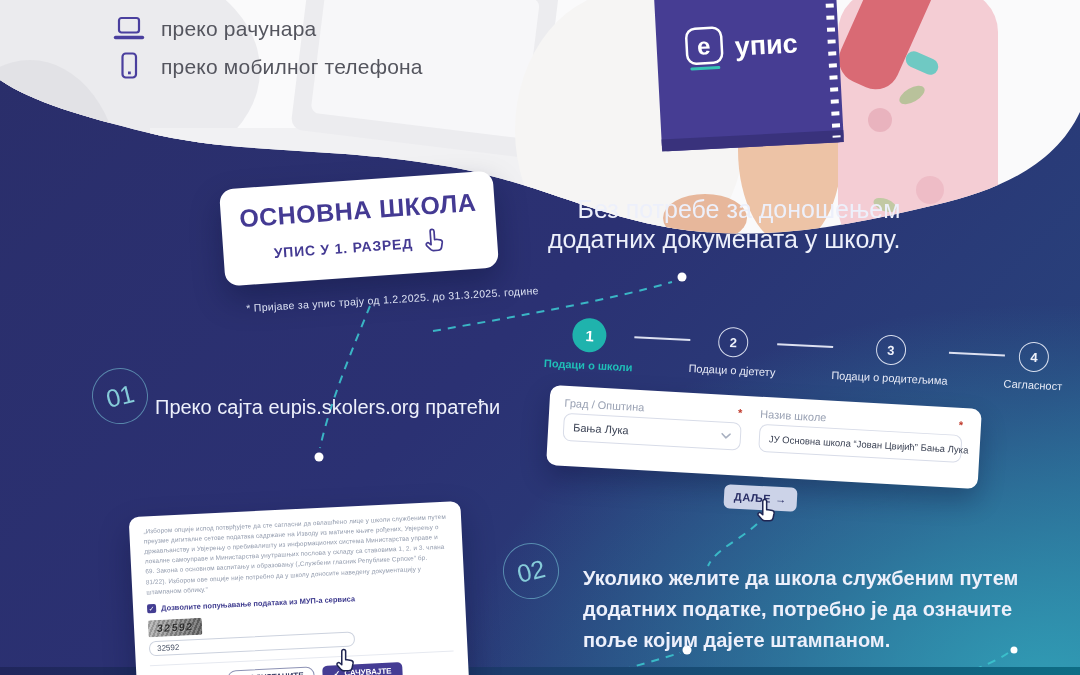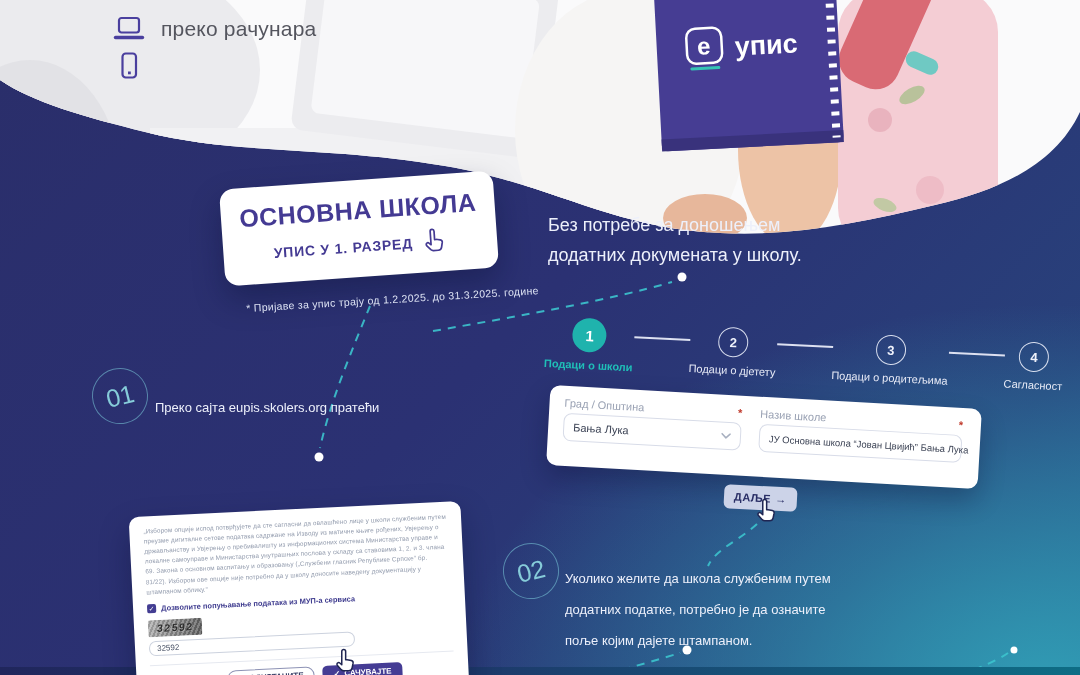--- a/index.html
+++ b/index.html
@@ -23,21 +23,21 @@
     display:flex;flex-direction:column;align-items:center;justify-content:center;
   }
   .school-card .title{font-size:25px;font-weight:800;color:#443a93;letter-spacing:.5px;}
   .school-card .sub{display:flex;align-items:center;gap:8px;margin-top:8px;}
   .school-card .sub span{font-size:14px;font-weight:800;color:#443a93;letter-spacing:.8px;}
   .school-note{
     position:absolute;left:246px;top:293px;z-index:4;transform:rotate(-3.5deg);
     font-size:10.5px;color:#dde2f3;letter-spacing:.3px;
   }
   
-  .no-docs{position:absolute;left:548px;top:210px;z-index:3;color:#edf0fb;font-size:18px;line-height:30px;}
+  .no-docs{position:absolute;left:548px;top:194px;z-index:3;color:#edf0fb;font-size:25px;line-height:30px;text-align:right;}
   
   .stepper{position:absolute;left:545px;top:316px;z-index:3;display:flex;align-items:flex-start;transform:rotate(2.8deg);transform-origin:left center;}
   .step{display:flex;flex-direction:column;align-items:center;}
   .step .circle{width:30px;height:30px;margin-top:2px;border-radius:50%;border:1.5px solid rgba(233,237,250,.9);
     display:flex;align-items:center;justify-content:center;color:#eef1fb;font-size:13px;font-weight:600;box-sizing:border-box;}
   .step.active .circle{width:34px;height:34px;margin-top:0;background:#1fb3ad;border:none;color:#fff;font-size:15px;font-weight:700;}
   .step .slabel{margin-top:7px;font-size:11px;color:#e8ebf7;font-weight:500;white-space:nowrap;}
   .step.active .slabel{color:#1fc0b8;font-weight:700;}
   .connector{width:56px;height:2px;background:#dde1f1;margin-top:16px;flex:none;}
   
@@ -62,21 +62,21 @@
     background:#ccd3e8;border:none;border-radius:6px;padding:6px 10px;cursor:pointer;
     color:#2a2f66;font-size:11px;font-weight:800;letter-spacing:.5px;display:flex;align-items:center;gap:4px;
     font-family:"Liberation Sans",sans-serif;
   }
   
   .num-circle{
     position:absolute;z-index:3;width:54px;height:54px;border-radius:50%;
     border:1.5px solid rgba(125,205,220,.55);color:#86ccd9;font-size:25px;font-weight:300;
     display:flex;align-items:center;justify-content:center;transform:rotate(-14deg);
   }
-  .sec-text{position:absolute;z-index:3;color:#edf0fb;font-size:13px;line-height:31px;}
+  .sec-text{position:absolute;z-index:3;color:#edf0fb;font-size:20px;line-height:31px;}
   
   .consent-card{
     position:absolute;left:133px;top:509px;width:332px;z-index:4;background:#fff;border-radius:10px;
     transform:rotate(-2.8deg);box-shadow:0 14px 30px rgba(10,14,50,.35);
     padding:10px 14px 12px;box-sizing:border-box;
   }
   .legal{font-size:6.4px;color:#939cae;line-height:1.58;letter-spacing:.1px;}
   .chk-row{display:flex;align-items:center;gap:5px;margin-top:7px;}
   .chk{width:9px;height:9px;background:#433d92;border-radius:2px;color:#fff;font-size:7px;line-height:9px;
     text-align:center;flex:none;}
@@ -167,20 +167,21 @@
         <rect x="6" y="2" width="20" height="14.5" rx="2.5" fill="none" stroke="#4a3f9e" stroke-width="2.2"></rect>
         <path d="M2.5 21.5h27" stroke="#4a3f9e" stroke-width="3.4" stroke-linecap="round"></path>
       </svg>
       <span class="lbl">преко рачунара</span>
     </div>
     <div class="access-row">
       <svg width="32" height="32" viewBox="0 0 32 32">
         <rect x="9.5" y="2.5" width="13.5" height="24" rx="3.2" fill="none" stroke="#4a3f9e" stroke-width="2.2"></rect>
         <rect x="15" y="20.5" width="2.8" height="2.8" fill="#4a3f9e"></rect>
       </svg>
+      <span class="lbl">преко мобилног телефона</span>
     </div>
   </div>
 
   <div class="school-card">
     <div class="title">ОСНОВНА ШКОЛА</div>
     <div class="sub">
       <span>УПИС У 1. РАЗРЕД</span>
       <svg width="26" height="28" viewBox="0 0 24 26">
         <path d="M9 3.2c0-1 .8-1.8 1.8-1.8s1.8.8 1.8 1.8V11h1.2c.5 0 1 0 1.5.1l2.6.6c1.1.3 1.8 1.3 1.6 2.4l-.9 4.3c-.3 1.6-1.7 2.7-3.3 2.7h-4.4c-.9 0-1.8-.4-2.4-1L5 16.2c-.7-.7-.6-1.8.2-2.4.6-.5 1.5-.4 2 .1L9 15.5V3.2z" fill="#ffffff" stroke="#443a93" stroke-width="1.6" stroke-linejoin="round"></path>
       </svg>
@@ -279,20 +280,20 @@
       </button>
     </div>
   </div>
   <svg class="cursor-hand" style="left:332px;top:648px;" width="26" height="28" viewBox="0 0 24 26">
     <path d="M9 3.2c0-1 .8-1.8 1.8-1.8s1.8.8 1.8 1.8V11h1.2c.5 0 1 0 1.5.1l2.6.6c1.1.3 1.8 1.3 1.6 2.4l-.9 4.3c-.3 1.6-1.7 2.7-3.3 2.7h-4.4c-.9 0-1.8-.4-2.4-1L5 16.2c-.7-.7-.6-1.8.2-2.4.6-.5 1.5-.4 2 .1L9 15.5V3.2z" fill="#ffffff" stroke="#1f2552" stroke-width="1.4" stroke-linejoin="round"></path>
   </svg>
 
   <div class="num-circle" style="left:503px;top:543px;">
     <span>02</span>
   </div>
-  <div class="sec-text" style="left:565px;top:563px;">
+  <div class="sec-text" style="left:583px;top:563px;font-weight:bold;">
     <div>Уколико желите да школа службеним путем</div>
     <div>додатних податке, потребно је да означите</div>
     <div>поље којим дајете штампаном.</div>
   </div>
 
   <div class="bottom-strip"></div>
 </div>
 
 </body></html>

